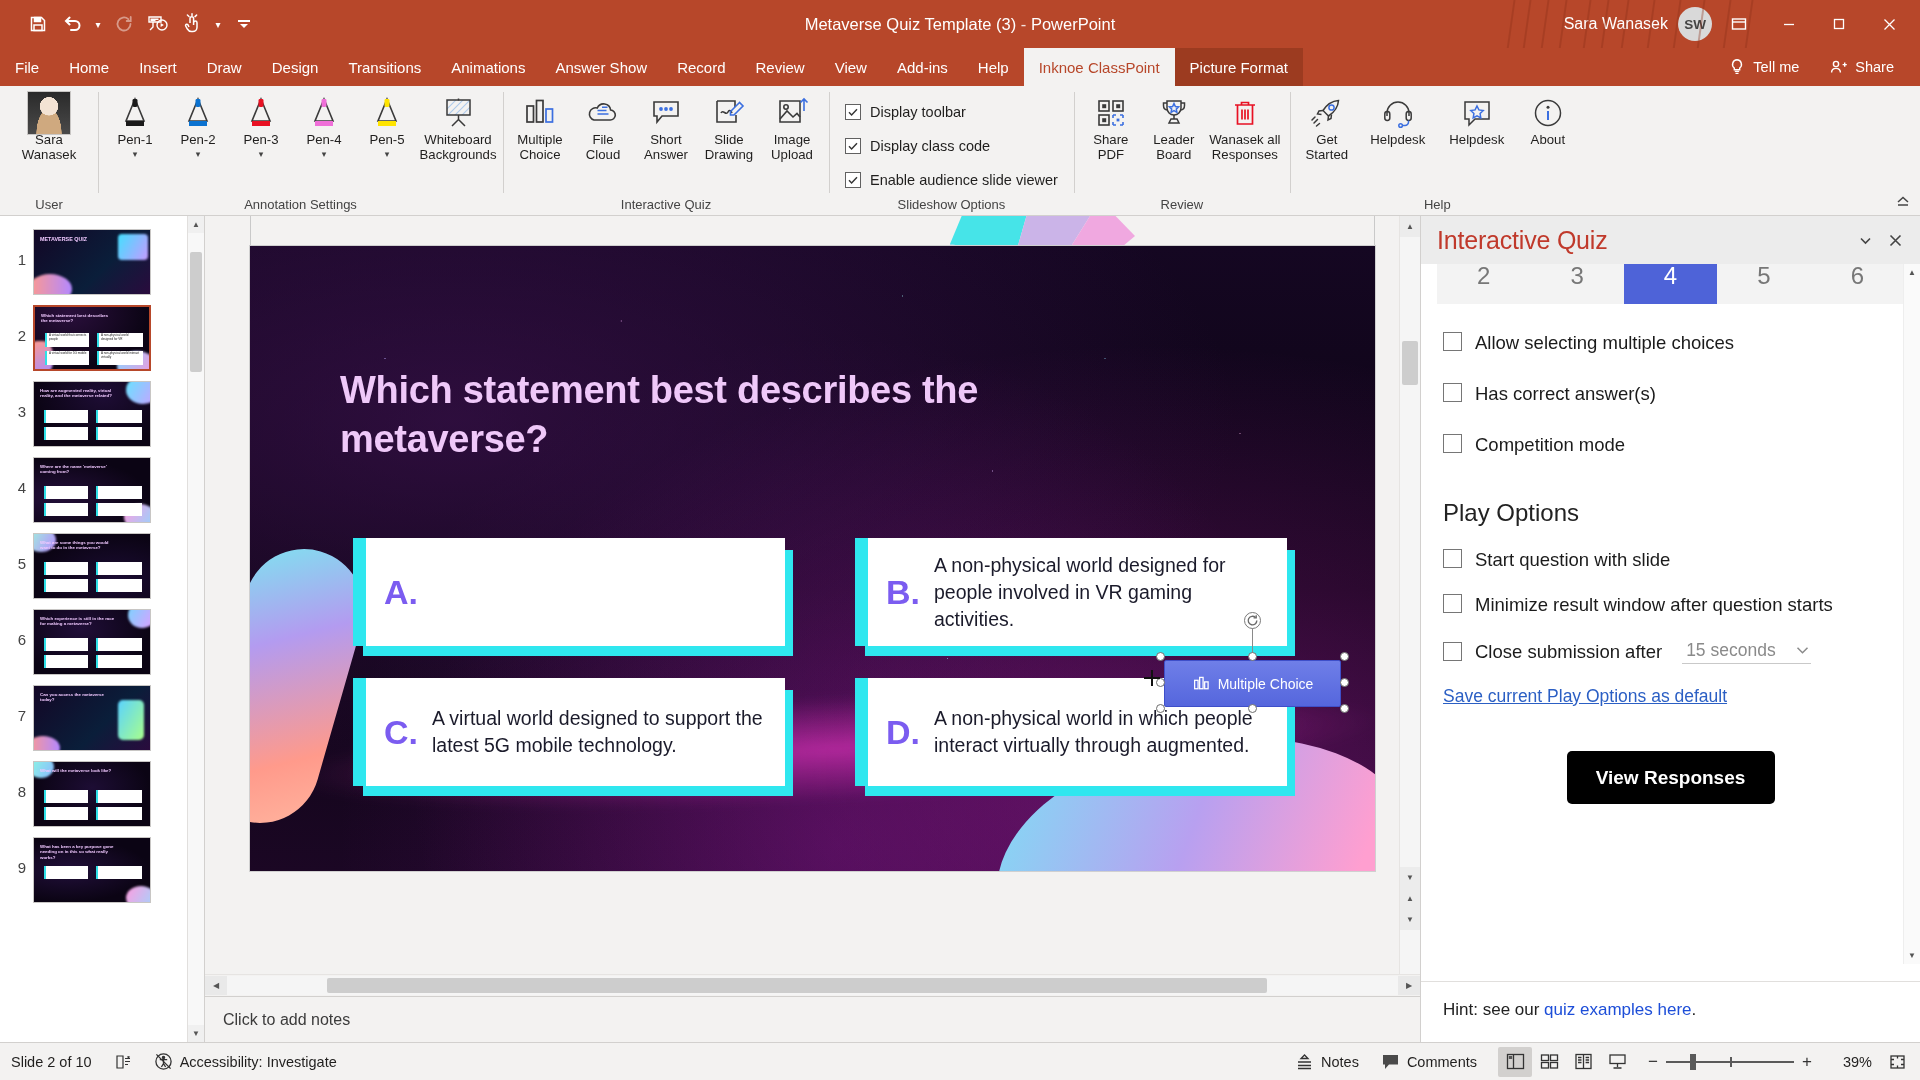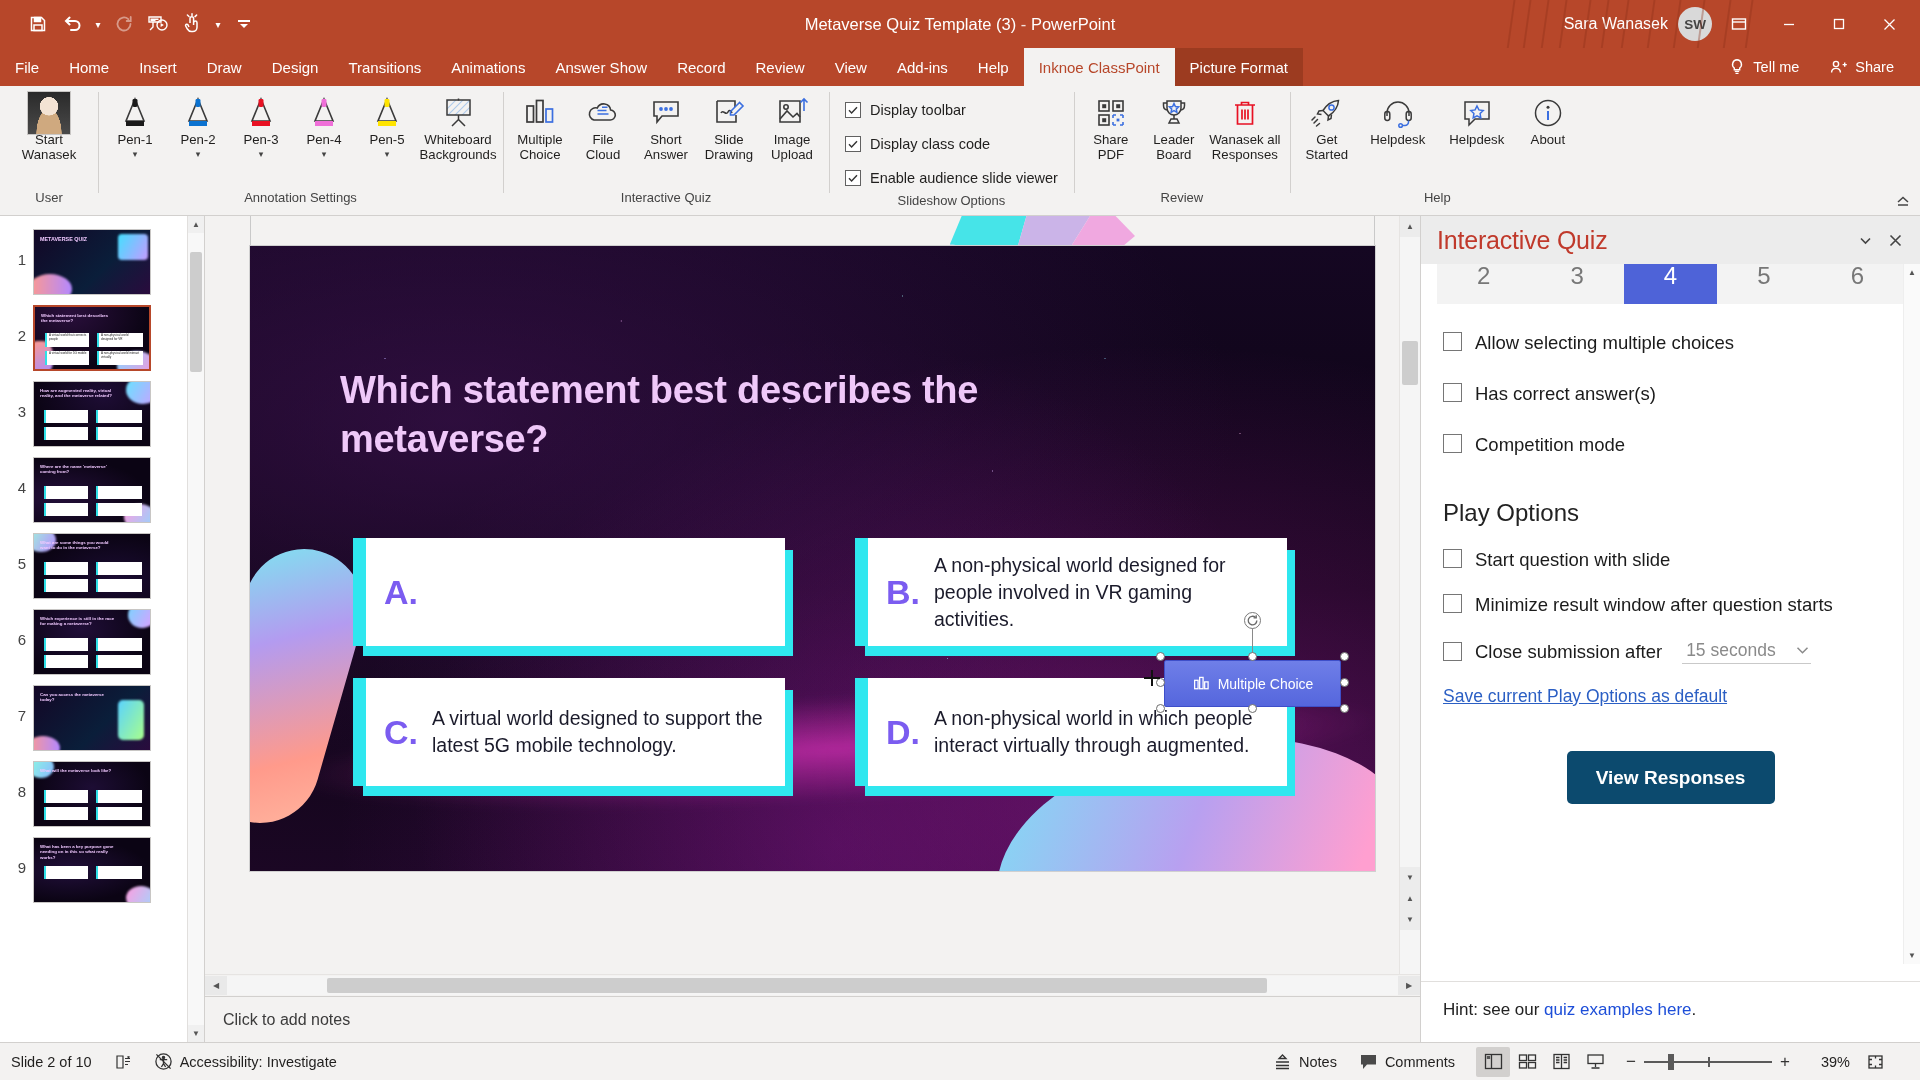--- a/index.html
+++ b/index.html
@@ -56,21 +56,21 @@
   
   .ribbon {
     height:130px; background:#f3f2f1; border-bottom:1px solid #d2d0ce;
     display:flex; align-items:stretch; position:relative; flex:0 0 130px;
   }
   .rgroup { display:flex; flex-direction:column; position:relative; padding:3px 6px 0 6px; }
   .rgroup + .rgroup::before {
     content:""; position:absolute; left:0; top:6px; bottom:22px; width:1px; background:#d2d0ce;
   }
   .rgroup-items { display:flex; align-items:flex-start; flex:1; gap:1px; }
-  .rgroup-label { text-align:center; font-size:13px; color:#444; padding-bottom:10px; }
+  .rgroup-label { text-align:center; font-size:13px; color:#444; padding-bottom:3px; }
   .rbtn {
     width:62px; display:flex; flex-direction:column; align-items:center; cursor:pointer;
     padding:4px 1px 0 1px; border-radius:2px; text-align:center;
   }
   .rbtn .ico { height:40px; display:flex; align-items:center; justify-content:center; }
   .rbtn .lbl { font-size:13.2px; line-height:14.5px; color:#201f1e; }
   .rbtn .caret { font-size:9px; color:#444; line-height:10px; margin-top:1px;}
   .rbtn.wide { width:78px; }
   .rbtn.user { width:86px; }
   .avatar-img {
@@ -196,39 +196,39 @@
   }
   .pane-chk .lab { font-size:18.5px; color:#1b1b1b; line-height:25px; }
   .pane-h2 { font-size:24px; color:#222; margin-top:42px; }
   .select-inline {
     display:inline-flex; align-items:center; gap:20px; border-bottom:1px solid #c9c9c9;
     color:#8a8a8a; font-size:17.5px; padding:0 2px 2px 4px; margin-left:7px; cursor:pointer;
   }
   .pane-link { display:block; margin-top:22px; font-size:17.5px; color:#2b5fc4; text-decoration:underline; cursor:pointer; }
   .view-resp {
     display:block; margin:44px auto 0 auto; width:208px; height:53px;
-    background:#0c4a6e; color:#fff; border:none; border-radius:5px;
+    background:#000000; color:#fff; border:none; border-radius:5px;
     font-family:inherit; font-size:19px; font-weight:bold; cursor:pointer;
   }
   .pane-footer {
     border-top:1px solid #e1dfdd; padding:18px 22px 22px 22px; font-size:17px; color:#222;
     flex:0 0 auto;
   }
   .pane-footer a { color:#1d4ed8; }
   .pane-scroll { position:absolute; right:0; top:48px; bottom:78px; width:17px; background:#fafafa; border-left:1px solid #eee; }
   .ps-arrow { height:17px; display:flex; align-items:center; justify-content:center; font-size:8px; color:#555; cursor:pointer;}
 
   
   .status {
     height:38px; background:#f3f2f1; border-top:1px solid #d2d0ce;
     display:flex; align-items:center; font-size:14.5px; color:#201f1e; flex:0 0 38px;
   }
   .st-item { display:flex; align-items:center; gap:7px; padding:0 11px; height:38px; cursor:pointer;}
   .st-item.plain { cursor:default; }
-  .st-right { margin-left:auto; display:flex; align-items:center; padding-right:28px; }
+  .st-right { margin-left:auto; display:flex; align-items:center; padding-right:6px; }
   .vbtn { width:34px; height:30px; display:flex; align-items:center; justify-content:center; cursor:pointer; border-radius:2px;}
   .vbtn.active { background:#d2d0ce; }
   .zslider { display:flex; align-items:center; gap:0; margin:0 6px;}
   .zminus,.zplus { width:26px; text-align:center; font-size:17px; color:#333; cursor:pointer; user-select:none;}
   .ztrack { width:128px; height:2px; background:#5a5a5a; position:relative; }
   .zmid { position:absolute; left:50%; top:-4px; width:1.5px; height:10px; background:#5a5a5a;}
   .zknob { position:absolute; left:24px; top:-7px; width:6px; height:16px; background:#5a5a5a; cursor:pointer;}
   .zlabel { width:46px; text-align:right; font-size:14.5px; }
 </style>
 </head>
@@ -368,21 +368,21 @@
   </div>
 
   <div class="ribbon">
 
     <div class="rgroup">
       <div class="rgroup-items">
         <div class="rbtn user">
           <div class="ico">
               <div class="avatar-img"></div>
             </div>
-          <div class="lbl">Start</div>
+          <div class="lbl">Sara</div>
           <div class="lbl">Wanasek</div>
         </div>
       </div>
       <div class="rgroup-label">User</div>
     </div>
 
     <div class="rgroup">
       <div class="rgroup-items">
         <div class="rbtn">
           <div class="ico">

